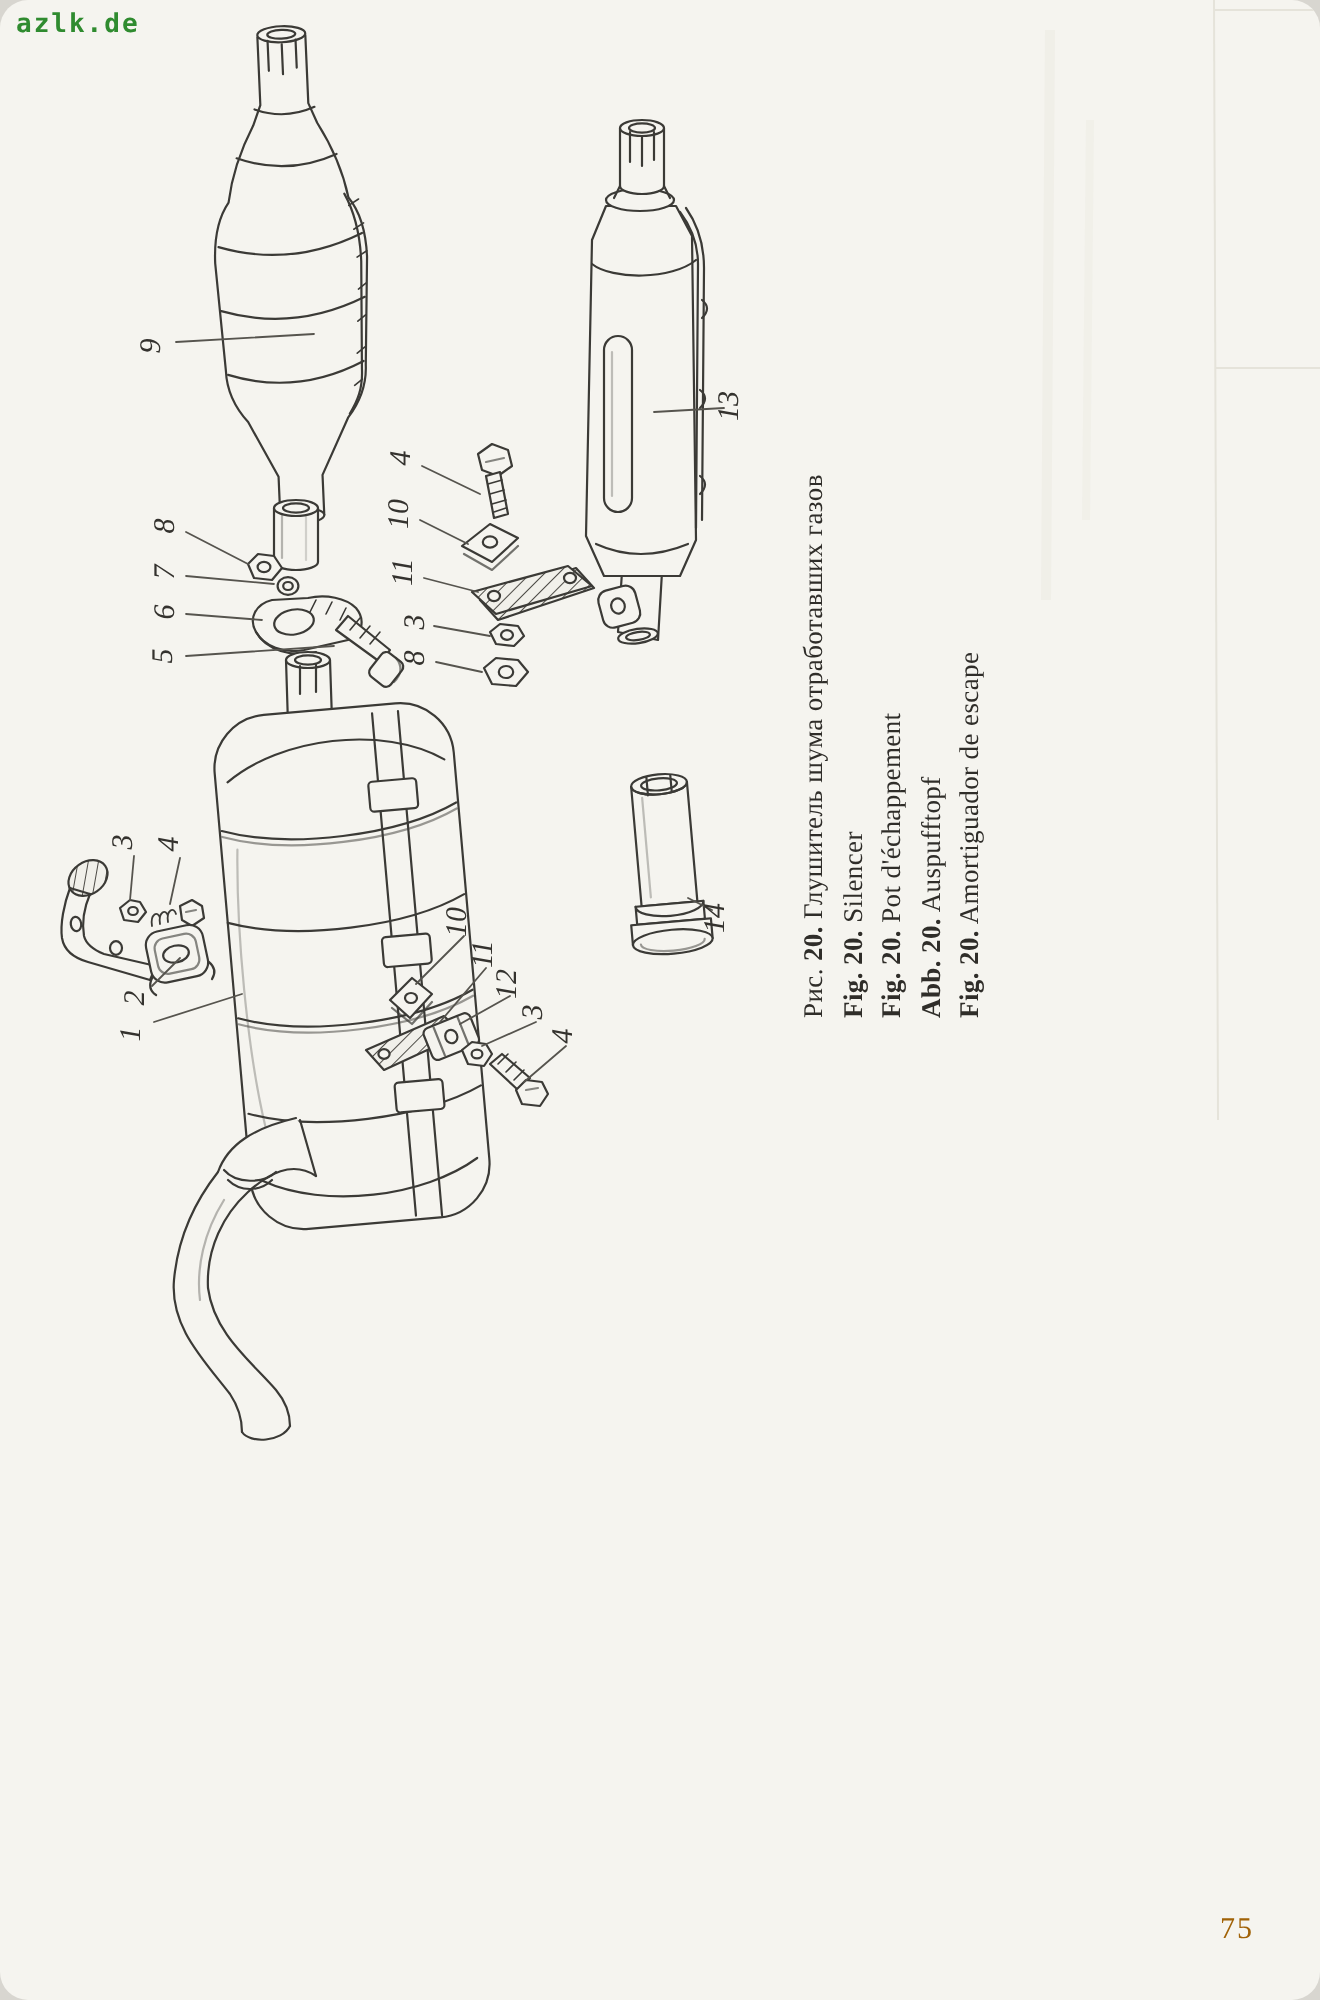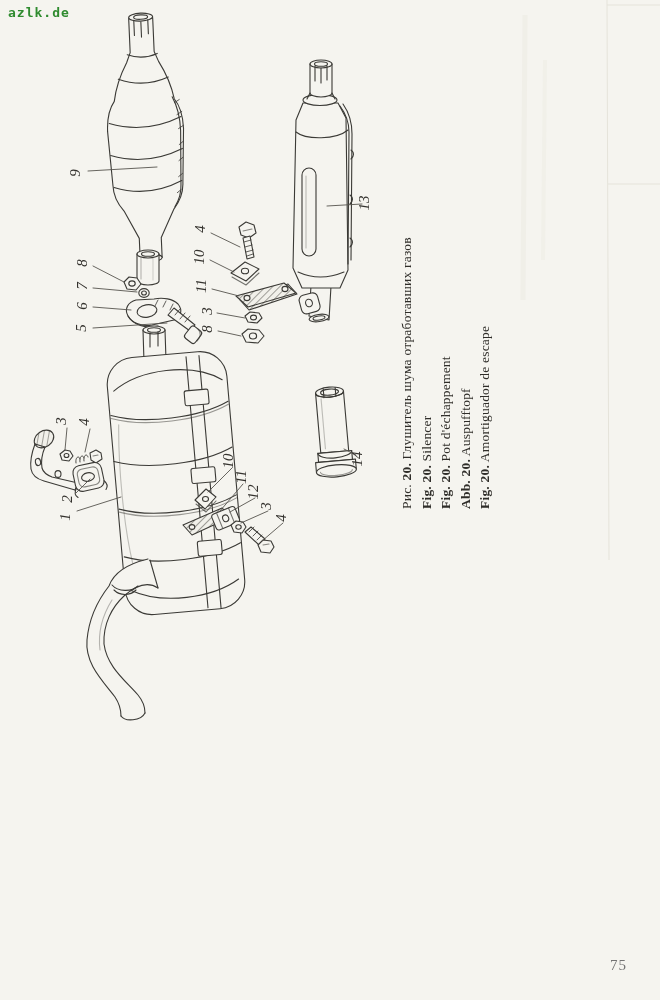--- a/index.html
+++ b/index.html
@@ -1,38 +1,38 @@
 <!DOCTYPE html>
 <html><head>
 <meta charset="utf-8">
 <style>
   html,body{margin:0;padding:0;background:#d8d6d0;}
   .page{
     position:relative;width:660px;height:1000px;margin:0 auto;
     background:#f5f4ef;overflow:hidden;
-    font-family:"Liberation Serif", serif;color:#3b3a36;
+    font-family:"Liberation Serif", serif;color:#3b3a36;border-radius:14px;
   }
   .watermark{
     position:absolute;left:8px;top:5px;
     font-family:"DejaVu Sans Mono", monospace;
     font-weight:bold;font-size:13px;letter-spacing:1px;color:#2f8b2f;
   }
   .diagram{position:absolute;left:0;top:0;}
   .caption{
     position:absolute;left:311px;top:323px;width:272px;height:100px;
     transform:rotate(-90deg);
     font-size:13.5px;line-height:19.5px;letter-spacing:.2px;color:#2f2d29;
     white-space:nowrap;
   }
   .cap-line .cap-num{font-weight:bold;}
   .cap-line .cap-word{font-weight:normal;}
   .cap-line:not(:first-child) .cap-word{font-weight:bold;}
   .page-number{
     position:absolute;left:610px;top:957px;
-    font-size:15px;color:#737373;letter-spacing:1px;
+    font-size:15px;color:#a16207;letter-spacing:1px;
   }
 </style>
 </head>
 <body>
 
 <div class="page">
 
   <div class="watermark">azlk.de</div>
 
   <svg class="diagram" width="660" height="1000" viewBox="0 0 660 1000">

